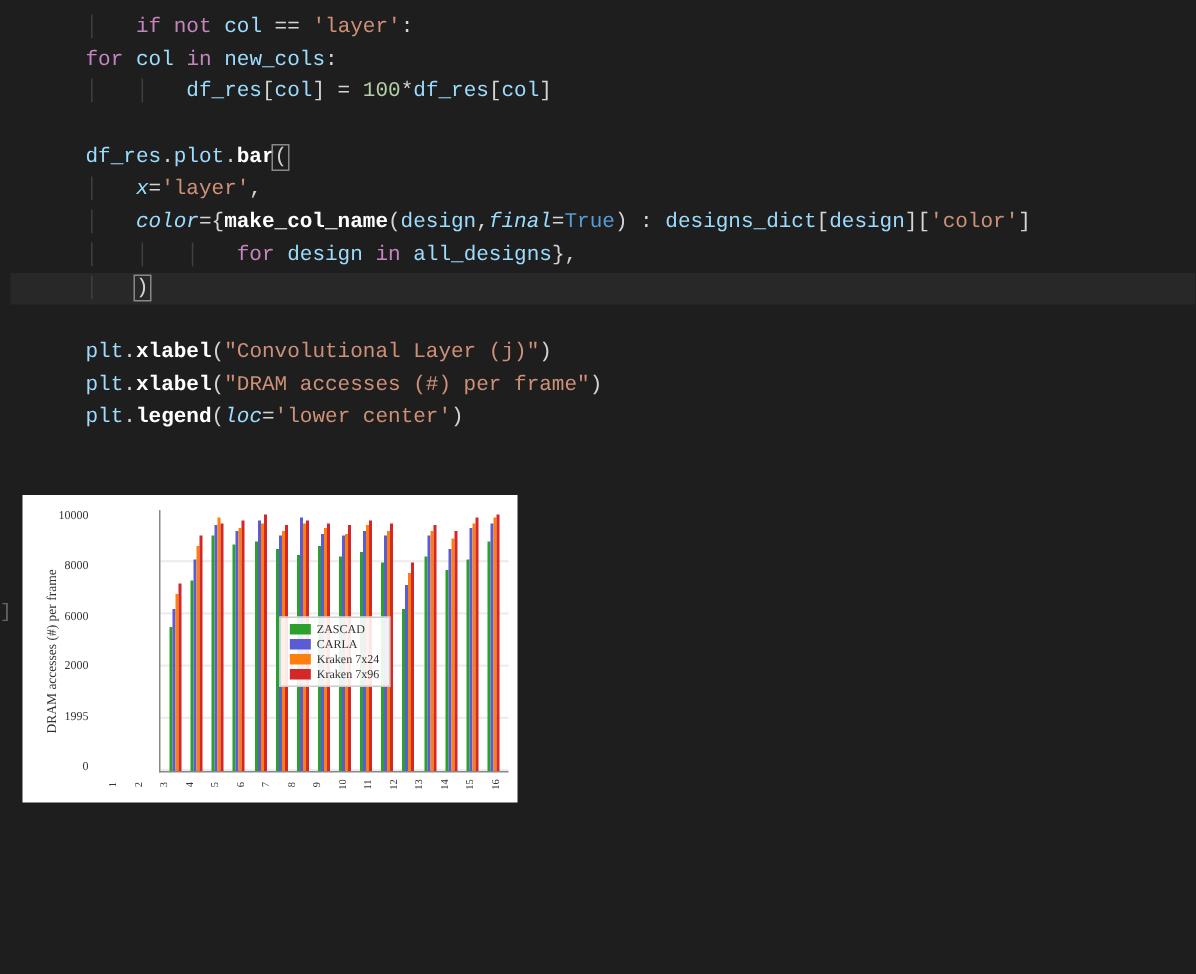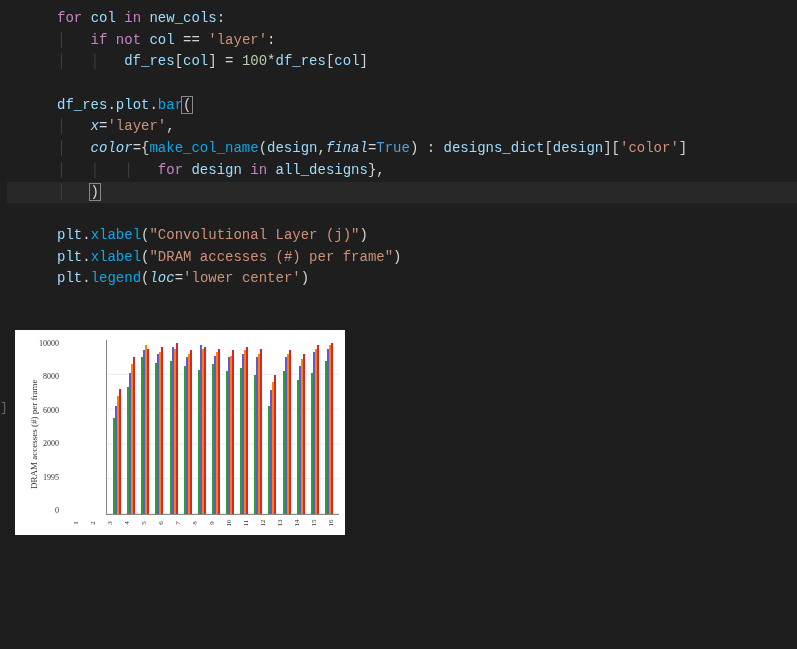--- a/index.html
+++ b/index.html
@@ -21,21 +21,21 @@
     margin-left: 4px;
   }
   .line {
     padding: 0 20px 0 50px;
     white-space: pre;
     position: relative;
   }
   .line.hl { background: #282828; }
   .guide { color: #404040; }
   .kw { color: #c586c0; }
-  .fn { color: #0ea5e9; }
+  .fn { color: #ffffff; font-weight: bold; }
   .var { color: #9cdcfe; }
   .str { color: #ce9178; }
   .num { color: #b5cea8; }
   .param { color: #9cdcfe; font-style: italic; }
   .op { color: #d4d4d4; }
   .paren { color: #d4d4d4; }
   .bool { color: #569cd6; }
   .bracket-hl { border: 1px solid #888; padding: 0 1px; margin: 0 -2px; }
 
   .cell-output {
@@ -154,22 +154,22 @@
     left: 0;
     top: 400px;
     color: #666;
     font-size: 13px;
   }
 </style>
 </head>
 <body>
 
 <div class="editor">
+  <div class="line"><span class="guide">│   </span><span class="kw">if</span> <span class="kw">not</span> <span class="var">col</span> <span class="op">==</span> <span class="str">'layer'</span><span class="op">:</span></div>
   <div class="line"><span class="kw">for</span> <span class="var">col</span> <span class="kw">in</span> <span class="var">new_cols</span><span class="op">:</span></div>
-  <div class="line"><span class="guide">│   </span><span class="kw">if</span> <span class="kw">not</span> <span class="var">col</span> <span class="op">==</span> <span class="str">'layer'</span><span class="op">:</span></div>
   <div class="line"><span class="guide">│   │   </span><span class="var">df_res</span><span class="paren">[</span><span class="var">col</span><span class="paren">]</span> <span class="op">=</span> <span class="num">100</span><span class="op">*</span><span class="var">df_res</span><span class="paren">[</span><span class="var">col</span><span class="paren">]</span></div>
   <div class="line"> </div>
   <div class="line"><span class="var">df_res</span><span class="op">.</span><span class="var">plot</span><span class="op">.</span><span class="fn">bar</span><span class="paren bracket-hl">(</span></div>
   <div class="line"><span class="guide">│   </span><span class="param">x</span><span class="op">=</span><span class="str">'layer'</span><span class="op">,</span></div>
   <div class="line"><span class="guide">│   </span><span class="param">color</span><span class="op">=</span><span class="paren">{</span><span class="fn">make_col_name</span><span class="paren">(</span><span class="var">design</span><span class="op">,</span><span class="param">final</span><span class="op">=</span><span class="bool">True</span><span class="paren">)</span><span class="op"> : </span><span class="var">designs_dict</span><span class="paren">[</span><span class="var">design</span><span class="paren">][</span><span class="str">'color'</span><span class="paren">]</span></div>
   <div class="line"><span class="guide">│   │   │   </span><span class="kw">for</span> <span class="var">design</span> <span class="kw">in</span> <span class="var">all_designs</span><span class="paren">},</span></div>
   <div class="line hl"><span class="guide">│   </span><span class="paren bracket-hl">)</span></div>
   <div class="line"> </div>
   <div class="line"><span class="var">plt</span><span class="op">.</span><span class="fn">xlabel</span><span class="paren">(</span><span class="str">"Convolutional Layer (j)"</span><span class="paren">)</span></div>
   <div class="line"><span class="var">plt</span><span class="op">.</span><span class="fn">xlabel</span><span class="paren">(</span><span class="str">"DRAM accesses (#) per frame"</span><span class="paren">)</span></div>
@@ -186,20 +186,38 @@
         <div class="yaxis-plot">
           <div class="yaxis">
             <span>10000</span>
             <span>8000</span>
             <span>6000</span>
             <span>2000</span>
             <span>1995</span>
             <span>0</span>
           </div>
           <div class="plot-area" id="plot-area">
+            <div class="legend">
+              <div class="leg-row">
+                  <span class="leg-sw" style="background:#2ca02c"></span>
+                  <span>ZASCAD</span>
+                </div>
+              <div class="leg-row">
+                  <span class="leg-sw" style="background:#5b5bd6"></span>
+                  <span>CARLA</span>
+                </div>
+              <div class="leg-row">
+                  <span class="leg-sw" style="background:#ff7f0e"></span>
+                  <span>Kraken 7x24</span>
+                </div>
+              <div class="leg-row">
+                  <span class="leg-sw" style="background:#d62728"></span>
+                  <span>Kraken 7x96</span>
+                </div>
+            </div>
           <div class="bar-group">
                 <div class="bar" style="height: 55%; background: rgb(44, 160, 44);"></div>
                 <div class="bar" style="height: 62%; background: rgb(91, 91, 214);"></div>
                 <div class="bar" style="height: 68%; background: rgb(255, 127, 14);"></div>
                 <div class="bar" style="height: 72%; background: rgb(214, 39, 40);"></div>
               </div>
               <div class="bar-group">
                 <div class="bar" style="height: 73%; background: rgb(44, 160, 44);"></div>
                 <div class="bar" style="height: 81%; background: rgb(91, 91, 214);"></div>
                 <div class="bar" style="height: 86%; background: rgb(255, 127, 14);"></div>

